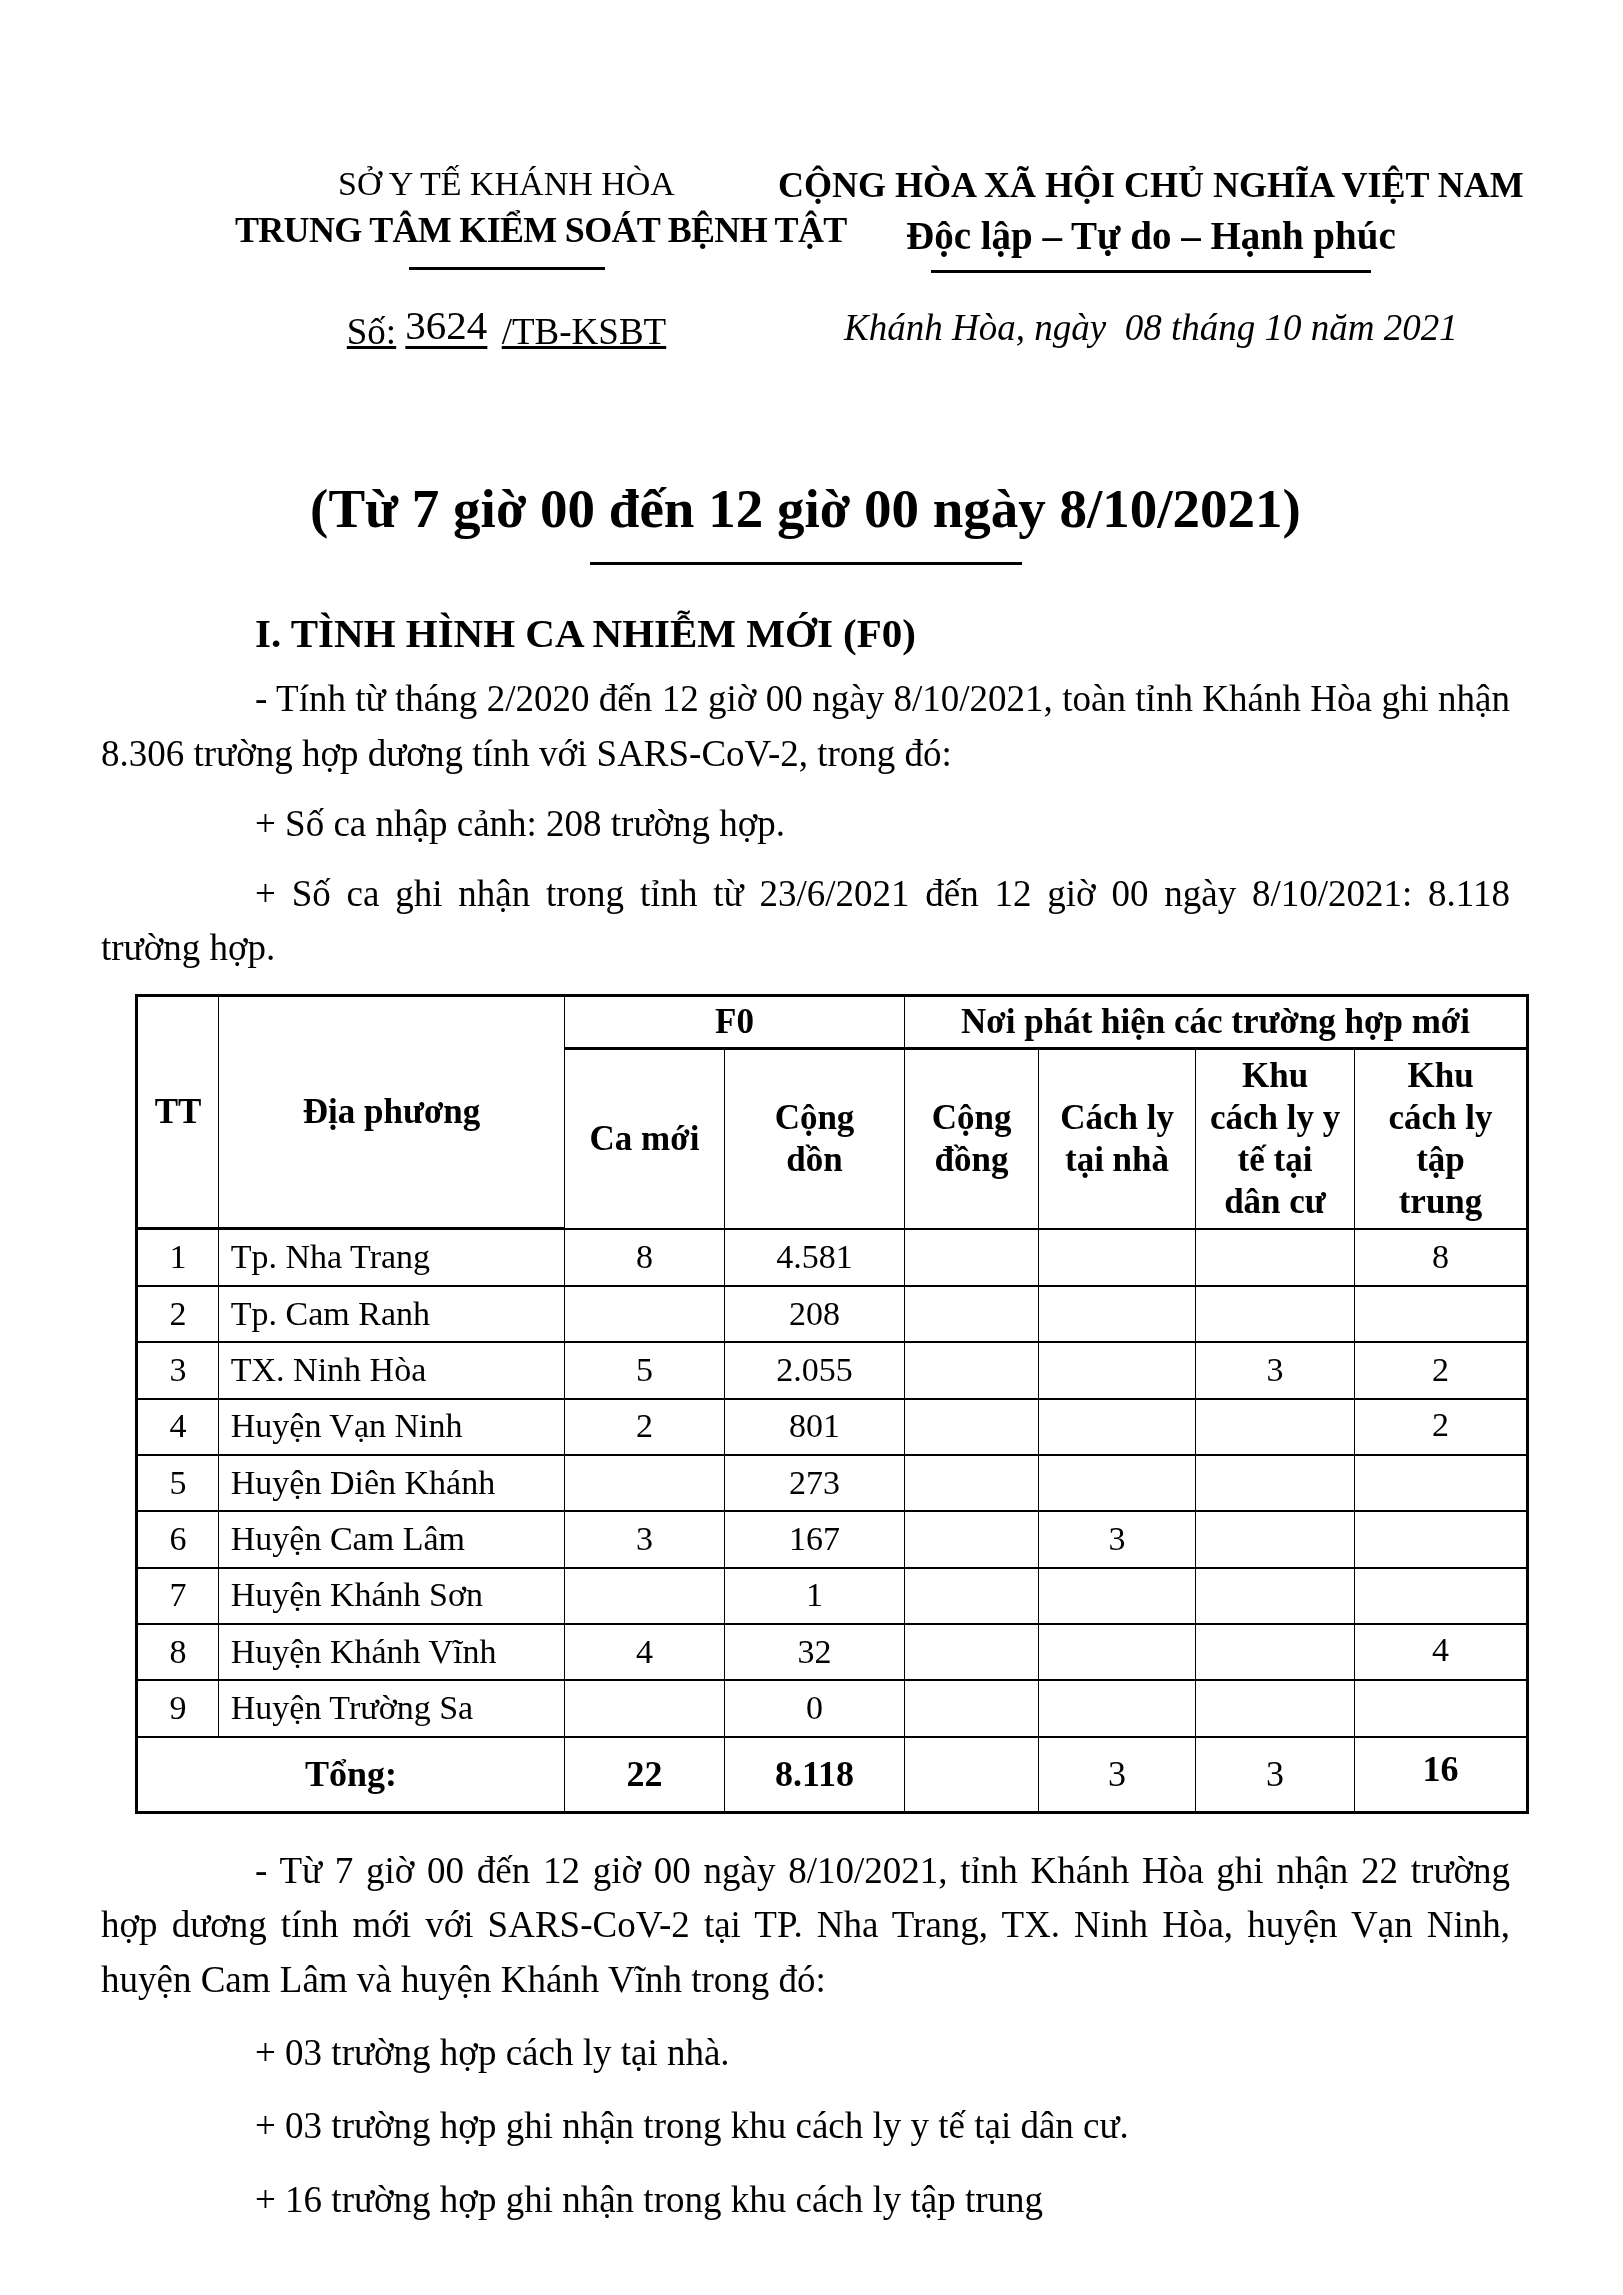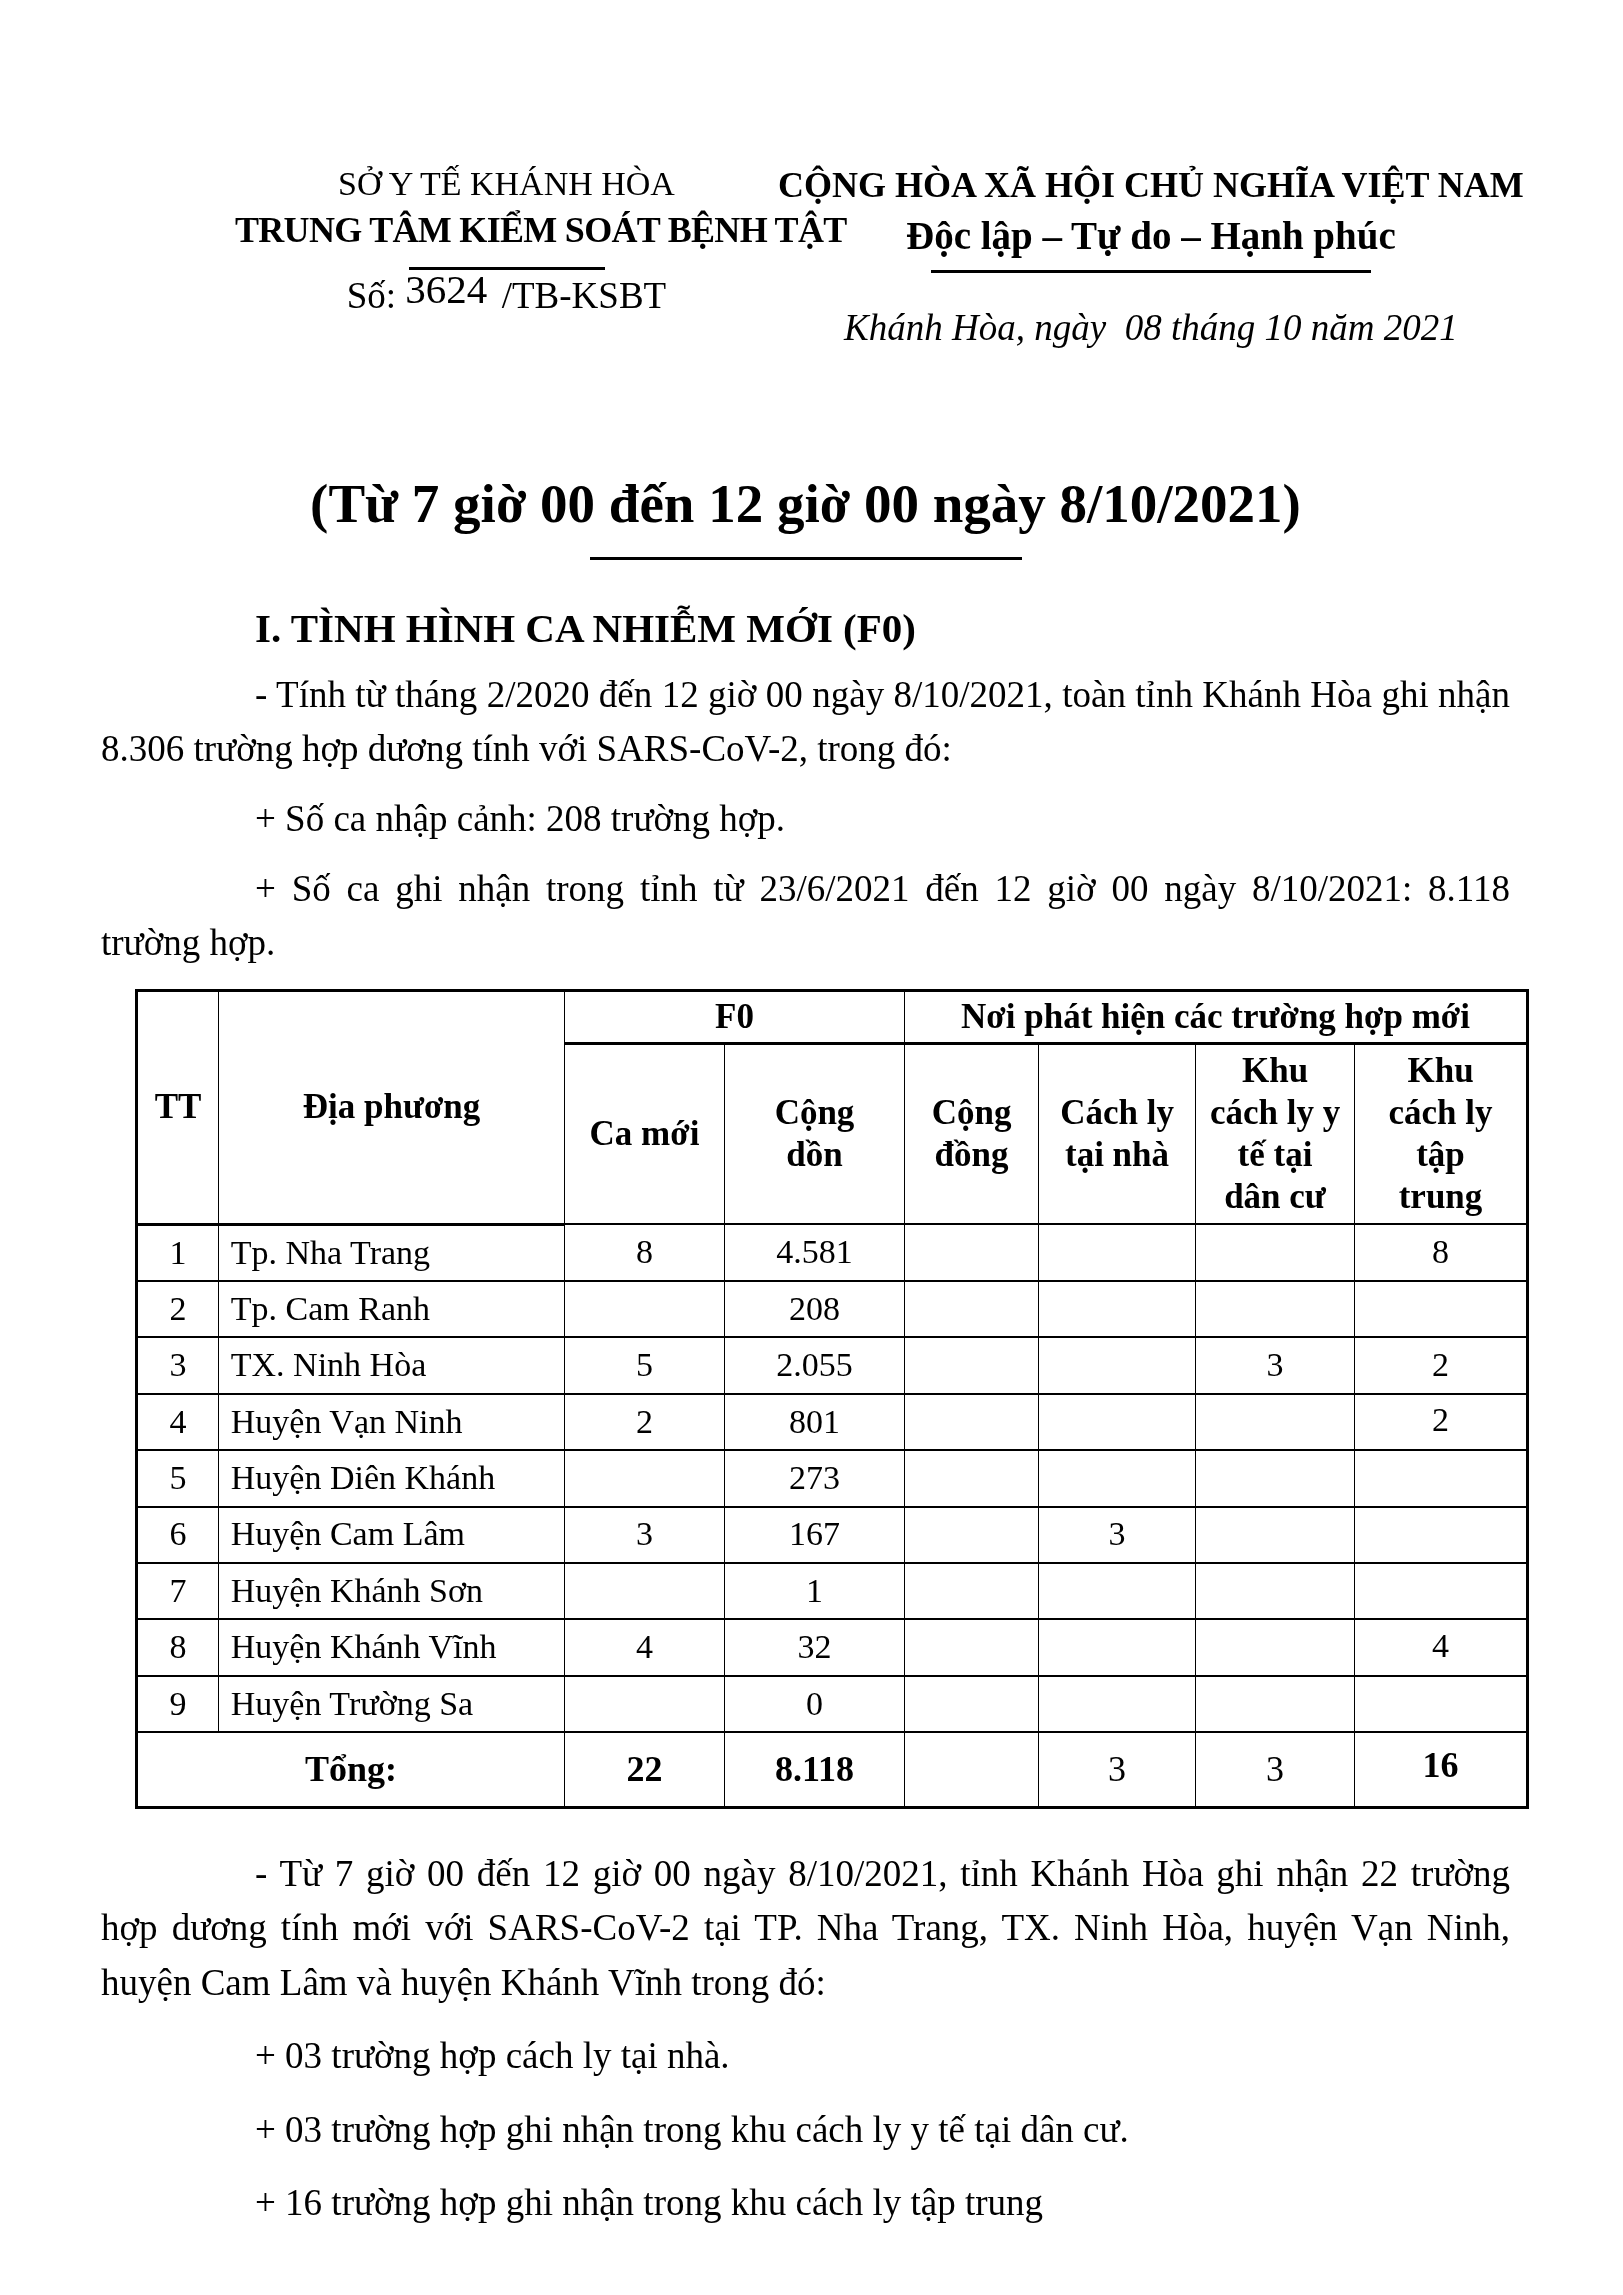--- a/index.html
+++ b/index.html
@@ -35,21 +35,21 @@
   .rule-left {
     width: 196px; border: 0; border-top: 3.3px solid #000;
     margin: 11.8px auto 0 auto; height: 0;
   }
   .motto1 { font-size: 36px; font-weight: bold; line-height: 1.3; white-space: nowrap; }
   .motto2 { font-size: 39px; font-weight: bold; line-height: 1.4; }
   .rule-right {
     width: 440px; border: 0; border-top: 3.3px solid #000;
     margin: 6.5px auto 0 auto; height: 0;
   }
-  .so-line { font-size: 37px; white-space: nowrap; }
+  .so-line { margin-top: 36px; font-size: 37px; white-space: nowrap; text-decoration: underline; }
   .doc-val { font-size: 41px; position: relative; top: -4.6px; margin: 0 14.4px 0 9.2px; }
   .place-date {
     margin-top: 33px; font-size: 37px; font-style: italic; white-space: pre;
   }
 
   
   .title-block { margin-top: 118px; text-align: center; }
   .title1 { font-size: 48px; font-weight: bold; line-height: 1.25; }
   .title2 { font-size: 41px; font-weight: bold; line-height: 1.45; margin-top: 3.9px; }
   .title3 { font-size: 55px; font-weight: bold; line-height: 1.35; }
@@ -57,21 +57,21 @@
     width: 432px; border: 0; border-top: 3.9px solid #000;
     margin: 15.7px auto 0 auto; height: 0;
   }
 
   
   .sec-head { margin: 44px 0 0 154px; font-size: 41px; font-weight: bold; }
   p.body {
     font-size: 37px; line-height: 1.47; text-align: justify;
     text-indent: 154px; margin: 15.7px 0 0 0;
   }
-  p.body.after-table { margin-top: 38px; }
+  p.body.after-table { margin-top: 30px; }
   p.body.bullet { margin-top: 19px; font-family: Liberation Serif, serif; }
 
   
   table.cases {
     margin: 18.3px 0 0 34px;
     width: 1391px;
     border-collapse: collapse;
     table-layout: fixed;
     border: 3.9px solid #000;
   }

